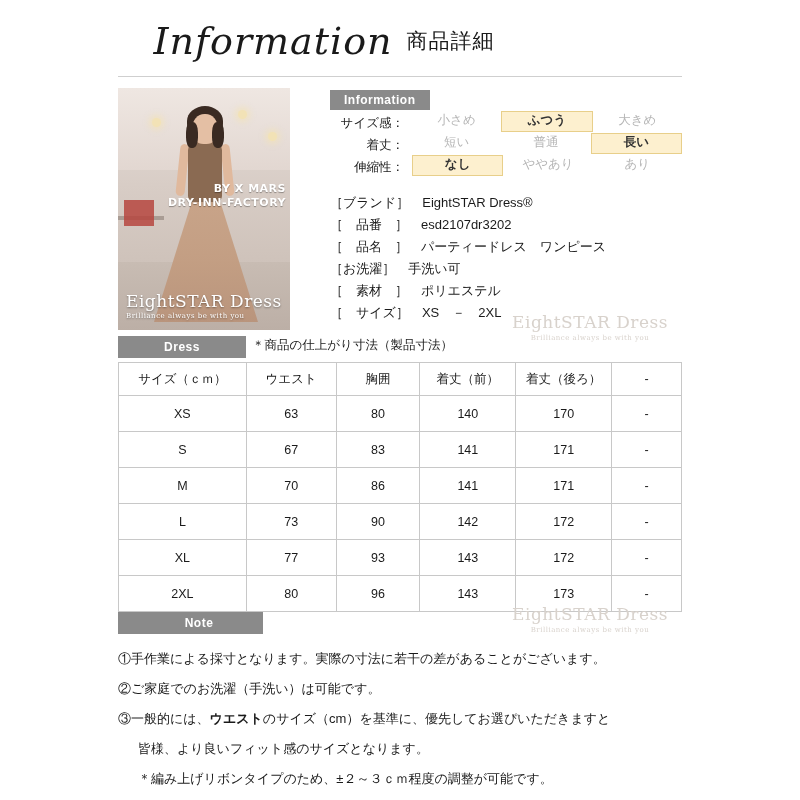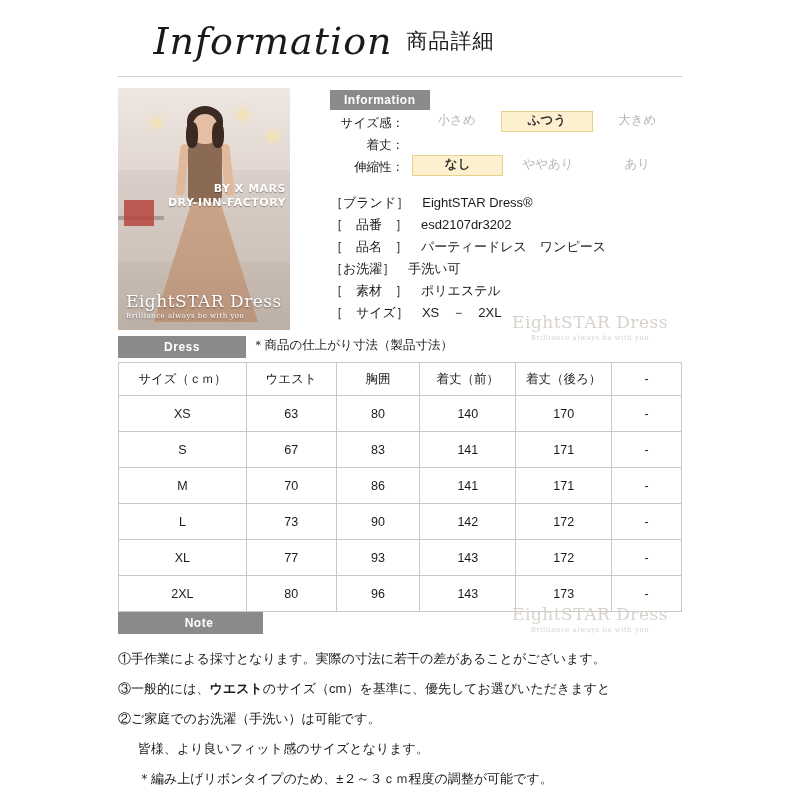--- a/index.html
+++ b/index.html
@@ -391,20 +391,25 @@
       <div class="lbl">サイズ感：</div>
       <div class="opts">
         <div class="opt">小さめ</div>
         <div class="opt sel">ふつう</div>
         <div class="opt">大きめ</div>
       </div>
     </div>
 
     <div class="fitrow">
       <div class="lbl">着丈：</div>
+      <div class="opts">
+        <div class="opt">短い</div>
+        <div class="opt">普通</div>
+        <div class="opt sel">長い</div>
+      </div>
     </div>
 
     <div class="fitrow">
       <div class="lbl">伸縮性：</div>
       <div class="opts">
         <div class="opt sel">なし</div>
         <div class="opt">ややあり</div>
         <div class="opt">あり</div>
       </div>
     </div>
@@ -500,19 +505,19 @@
   </table>
 
   <div class="wm-light" style="left:500px; top:604px; width:180px;">
     <div class="m">EightSTAR Dress</div>
     <div class="s">Brilliance always be with you</div>
   </div>
 
   <div class="note-badge">Note</div>
   <div class="notes">
     <div>①手作業による採寸となります。実際の寸法に若干の差があることがございます。</div>
+    <div>②ご家庭でのお洗濯（手洗い）は可能です。</div>
     <div><span>③一般的には、</span><b>ウエスト</b><span>のサイズ（cm）を基準に、優先してお選ぴいただきますと</span></div>
-    <div>②ご家庭でのお洗濯（手洗い）は可能です。</div>
     <div class="indent">皆様、より良いフィット感のサイズとなります。</div>
     <div class="indent">＊編み上げリボンタイプのため、±２～３ｃｍ程度の調整が可能です。</div>
   </div>
 
 </div>
 
 </body></html>

